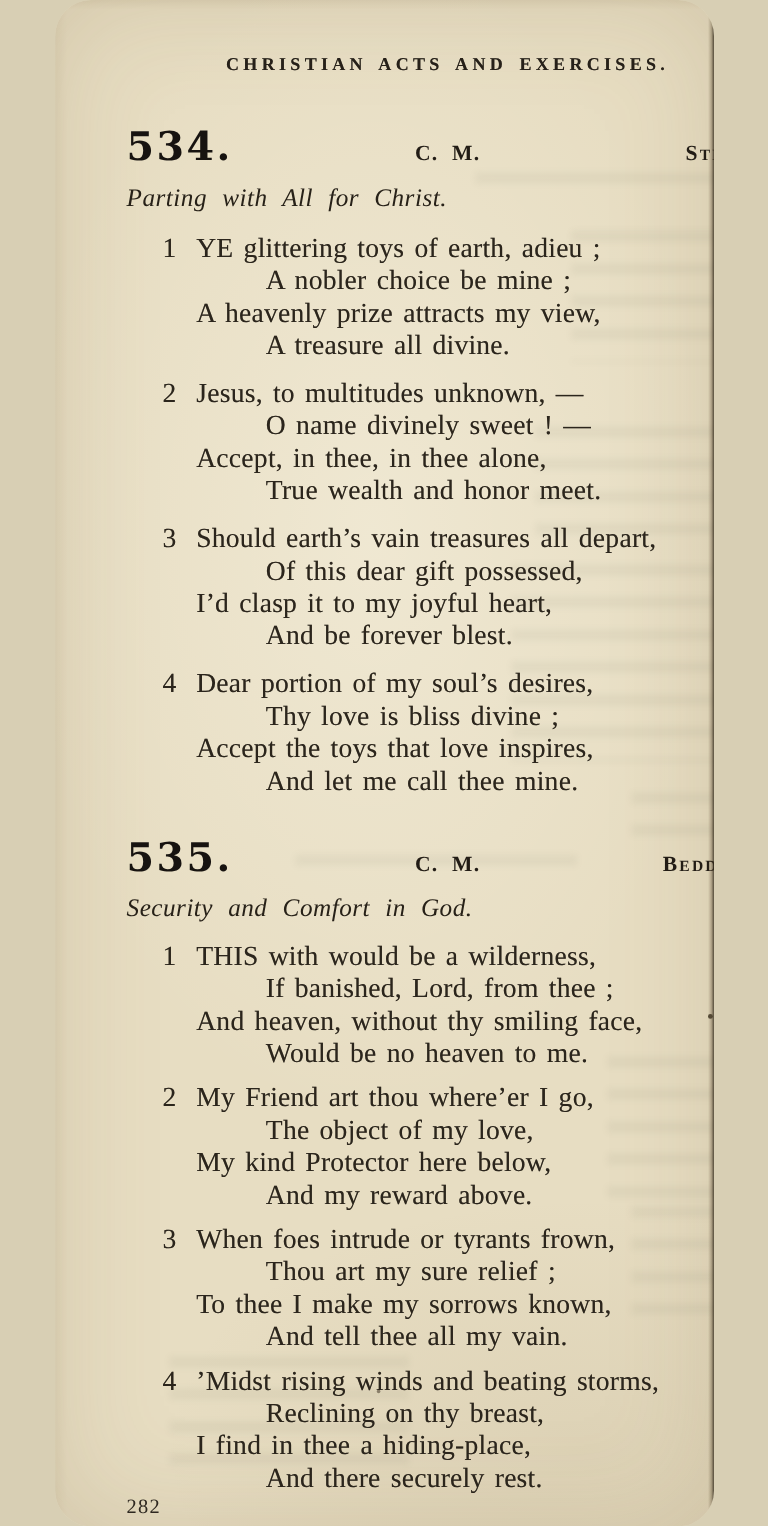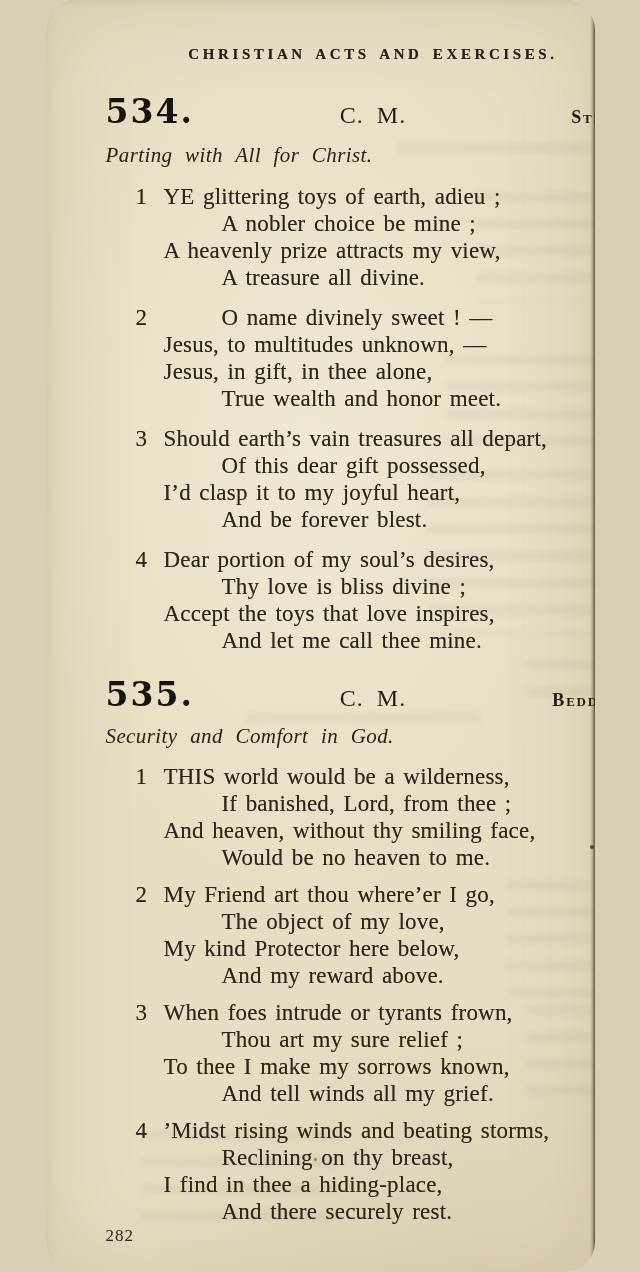--- a/index.html
+++ b/index.html
@@ -49,25 +49,26 @@
   }
   .hymn-535 .hymn-head { margin-top: 24px; }
   .hymn-number {
     justify-self: start;
     font-family: "DejaVu Serif", serif;
     font-weight: bold;
     font-size: 33px;
     line-height: 34px;
     letter-spacing: 2px;
     color: #171310;
+    margin-top: 10px;
   }
   .hymn-meter {
     justify-self: center;
-    font-weight: normal;
-    font-size: 24px;
+    font-weight: bold;
+    font-size: 18px;
     letter-spacing: 1px;
     word-spacing: 6px;
     color: #221c15;
     text-align: right;
   }
   .hymn-author {
     justify-self: end;
     display: inline-block;
     font-size: 13px;
     letter-spacing: 1.8px;
@@ -156,23 +157,23 @@
       <div class="stanza first">
         <span class="stanza-number">1</span>
         <div class="line a">YE glittering toys of earth, adieu ;</div>
         <div class="line b">A nobler choice be mine ;</div>
         <div class="line a">A heavenly prize attracts my view,</div>
         <div class="line b">A treasure all divine.</div>
       </div>
 
       <div class="stanza">
         <span class="stanza-number">2</span>
+        <div class="line a">Jesus, to multitudes unknown, —</div>
         <div class="line b">O name divinely sweet ! —</div>
-        <div class="line a">Jesus, to multitudes unknown, —</div>
-        <div class="line a">Jesus, in gift, in thee alone,</div>
+        <div class="line a">Accept, in thee, in thee alone,</div>
         <div class="line b">True wealth and honor meet.</div>
       </div>
 
       <div class="stanza">
         <span class="stanza-number">3</span>
         <div class="line a">Should earth’s vain treasures all depart,</div>
         <div class="line b">Of this dear gift possessed,</div>
         <div class="line a">I’d clasp it to my joyful heart,</div>
         <div class="line b">And be forever blest.</div>
       </div>
@@ -189,40 +190,40 @@
     <section class="hymn hymn-535">
       <div class="hymn-head">
         <span class="hymn-number">535.</span>
         <span class="hymn-meter">C. M.</span>
         <span class="hymn-author">Beddome.</span>
       </div>
       <div class="hymn-title">Security and Comfort in God.</div>
 
       <div class="stanza first">
         <span class="stanza-number">1</span>
-        <div class="line a">THIS world would be a wilderness,</div>
+        <div class="line a">THIS with would be a wilderness,</div>
         <div class="line b">If banished, Lord, from thee ;</div>
         <div class="line a">And heaven, without thy smiling face,</div>
         <div class="line b">Would be no heaven to me.</div>
       </div>
 
       <div class="stanza">
         <span class="stanza-number">2</span>
         <div class="line a">My Friend art thou where’er I go,</div>
         <div class="line b">The object of my love,</div>
         <div class="line a">My kind Protector here below,</div>
         <div class="line b">And my reward above.</div>
       </div>
 
       <div class="stanza">
         <span class="stanza-number">3</span>
         <div class="line a">When foes intrude or tyrants frown,</div>
         <div class="line b">Thou art my sure relief ;</div>
         <div class="line a">To thee I make my sorrows known,</div>
-        <div class="line b">And tell winds all my grief.</div>
+        <div class="line b">And tell thee all my vain.</div>
       </div>
 
       <div class="stanza">
         <span class="stanza-number">4</span>
         <div class="line a">’Midst rising winds and beating storms,</div>
         <div class="line b">Reclining on thy breast,</div>
         <div class="line a">I find in thee a hiding-place,</div>
         <div class="line b">And there securely rest.</div>
       </div>
     </section>

